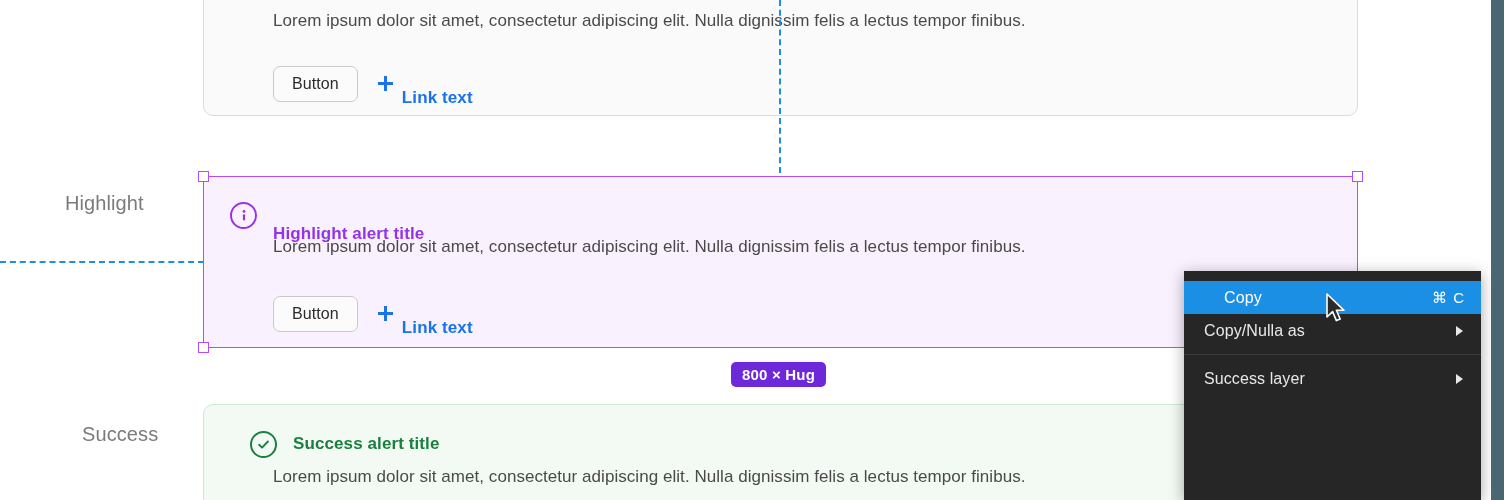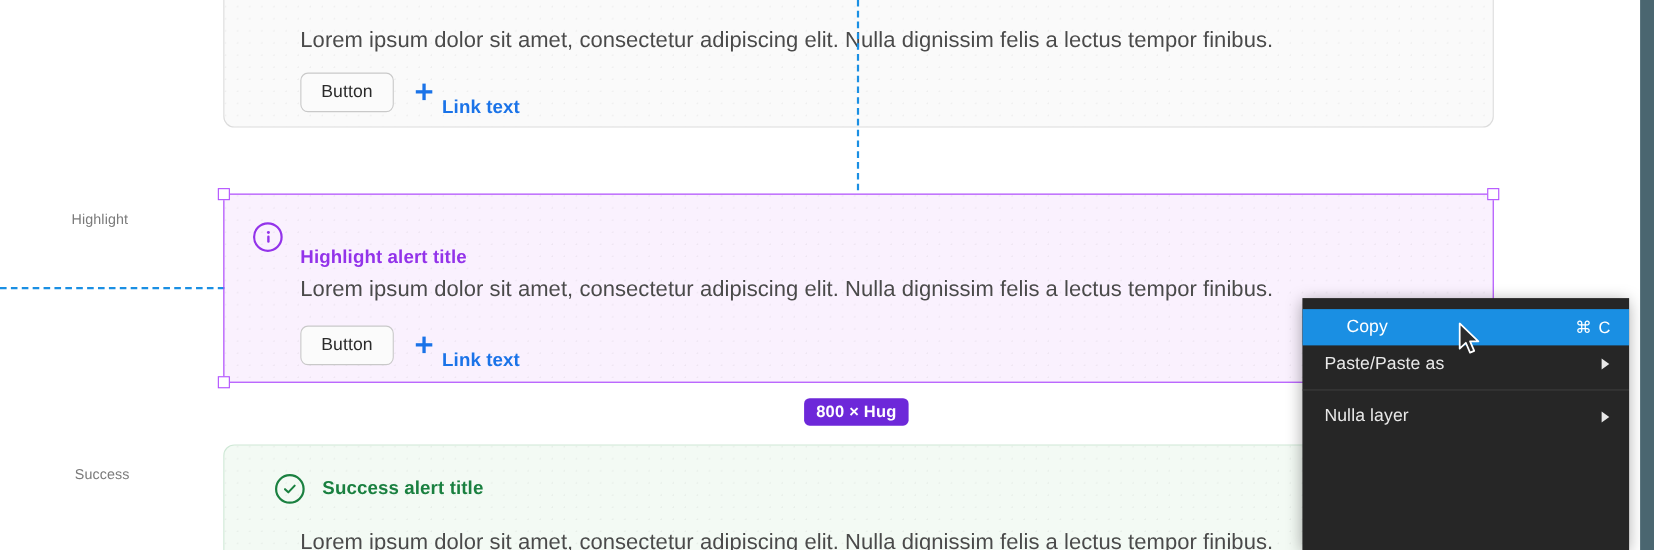--- a/index.html
+++ b/index.html
@@ -14,27 +14,27 @@
 
   
   .edge-strip {
     position: absolute; top: 0; right: 0; width: 13px; height: 500px;
     background: #4a6670;
   }
 
   
   .row-label {
     position: absolute;
-    font-size: 13px;
+    font-size: 20px;
     color: #7b7b7b;
     letter-spacing: .1px;
     white-space: nowrap;
   }
   #label-highlight { left: 65px; top: 192px; }
-  #label-success  { left: 68px; top: 423px; }
+  #label-success  { left: 82px; top: 423px; }
 
   
   .alert {
     position: absolute;
     left: 203px;
     width: 1155px;
     background-image:
       radial-gradient(circle at 1px 1px, rgba(0,0,0,.055) 0.6px, transparent 0.7px);
     background-size: 11px 11px;
   }
@@ -73,24 +73,23 @@
   .alert-icon svg { display:block; }
 
   .alert-title {
     position: absolute; left: 69px;
     font-size: 17px; font-weight: bold;
     letter-spacing: .1px;
     white-space: nowrap;
   }
   .alert-desc {
     position: absolute; left: 69px;
-    font-size: 20px; color: #4a4a4a;
+    font-size: 17px; color: #4a4a4a;
     letter-spacing: .05px;
     white-space: nowrap;
-    margin-top: 15px;
   }
 
   .alert-actions {
     position: absolute; left: 69px;
     display: flex; align-items: center; gap: 20px;
   }
   .btn {
     height: 36px; padding: 0 18px;
     background: #fbfbfb;
     border: 1px solid #c9c9c9;
@@ -264,28 +263,28 @@
   </div>
 
   <div class="size-badge">800 × Hug</div>
 
   <div id="context-menu">
     <div class="menu-item selected">
       <span class="menu-label">Copy</span>
       <span class="menu-shortcut">⌘ C</span>
     </div>
     <div class="menu-item">
-      <span class="menu-label">Paste/Paste as</span>
+      <span class="menu-label">Copy/Nulla as</span>
       <span class="submenu-arrow"></span>
     </div>
 
     <div class="menu-sep"></div>
 
     <div class="menu-item">
-      <span class="menu-label">Nulla layer</span>
+      <span class="menu-label">Success layer</span>
       <span class="submenu-arrow"></span>
     </div>
   </div>
 
   <div id="cursor">
     <svg width="22" height="32" viewBox="0 0 22 32" aria-hidden="true">
       <path d="M2 1 L2 24 L7.6 18.6 L11.4 27.6 L15.2 26 L11.4 17.3 L19 17.3 Z" fill="#2b2b2b" stroke="#ffffff" stroke-width="1.6" stroke-linejoin="round"></path>
     </svg>
   </div>
 

